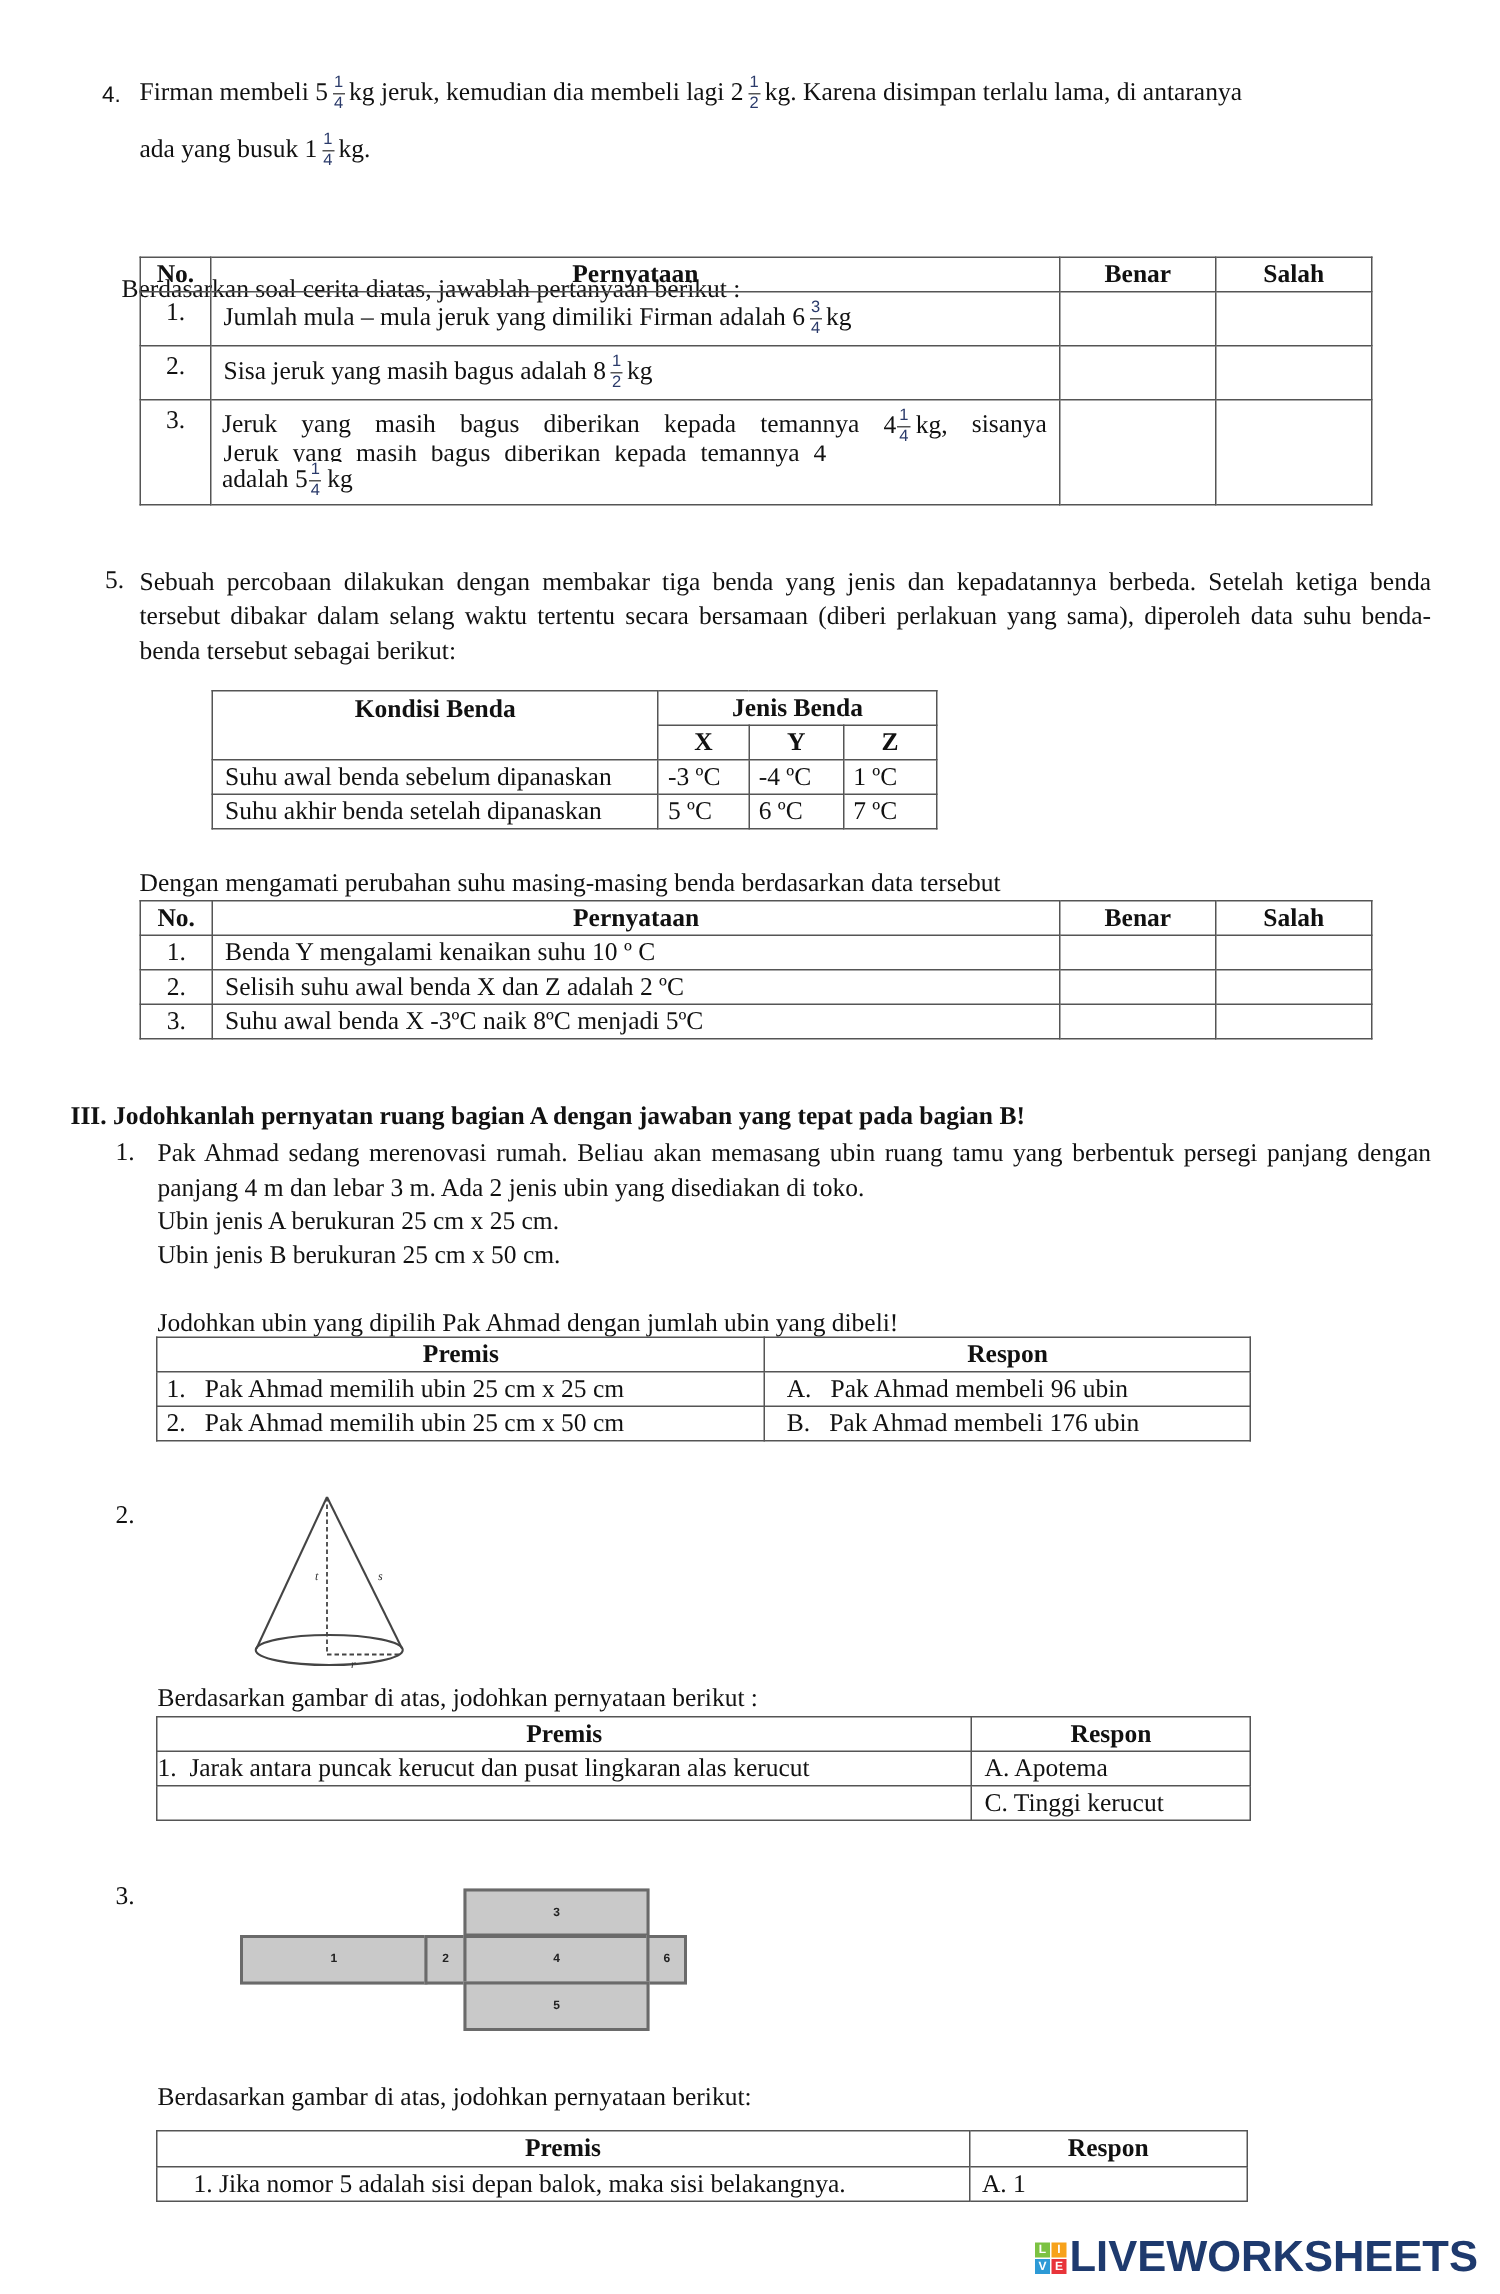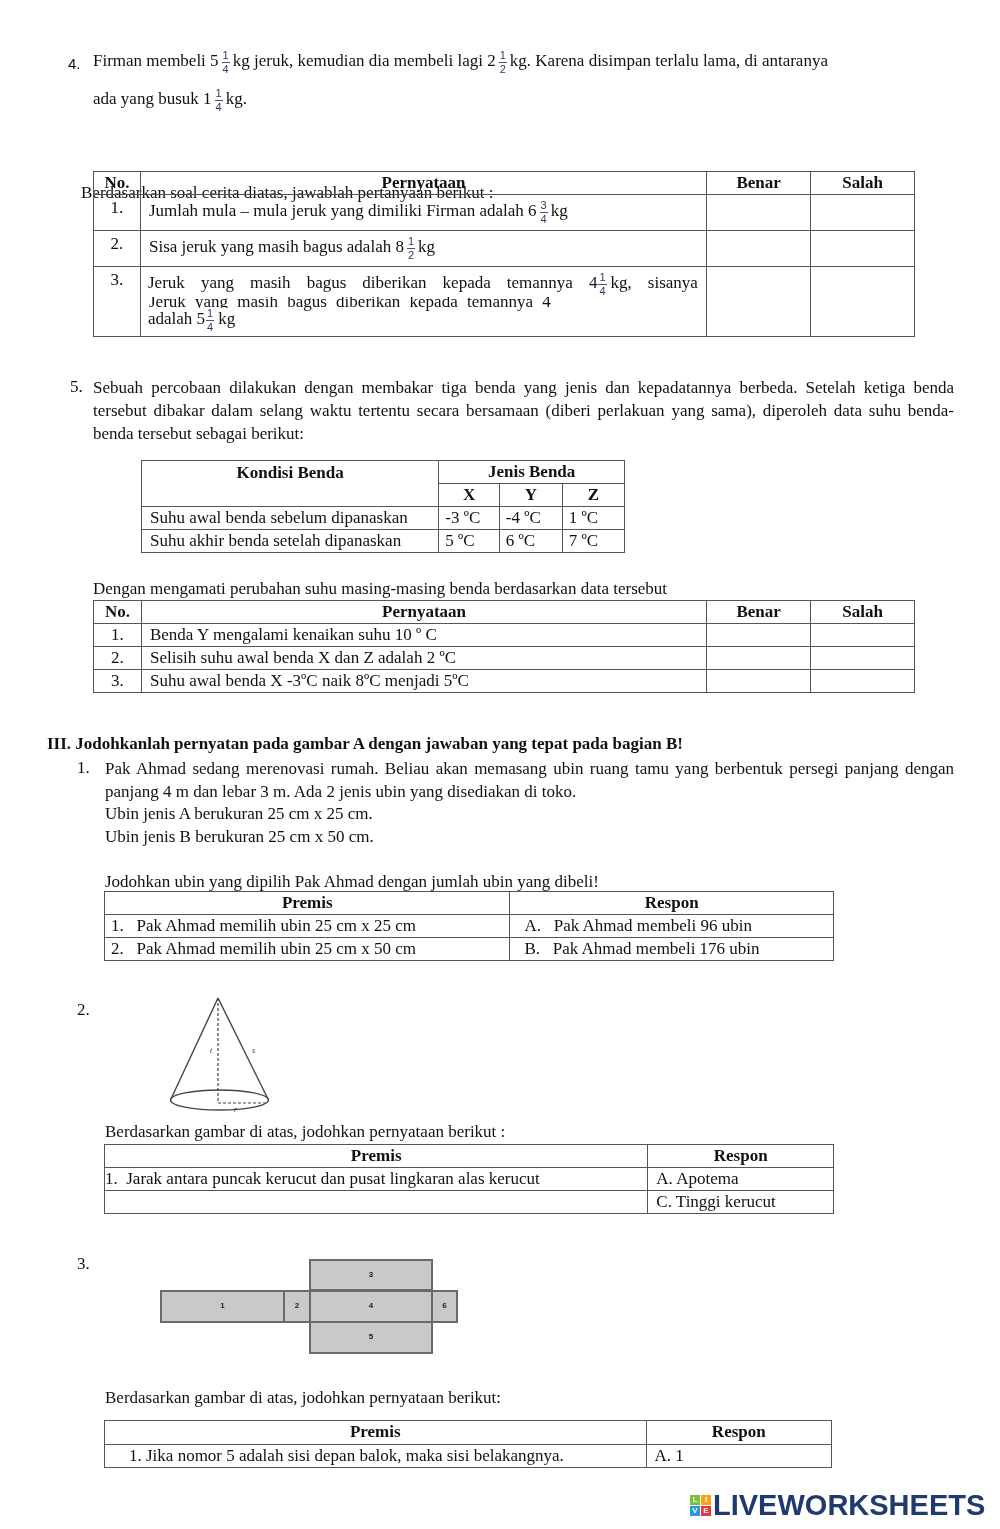--- a/index.html
+++ b/index.html
@@ -207,21 +207,21 @@
   </tr>
   <tr style="height:23px;">
     <td class="c">3.</td>
     <td>Suhu awal benda X -3ºC naik 8ºC menjadi 5ºC</td>
     <td></td>
     <td></td>
   </tr>
 </tbody>
   </table>
 
-<div class="abs txt bold" style="left:47px; top:733px;">III.  Jodohkanlah pernyatan pada gambar A dengan jawaban yang tepat pada bagian B!</div>
+<div class="abs txt bold" style="left:47px; top:733px;">III.  Jodohkanlah pernyatan ruang bagian A dengan jawaban yang tepat pada bagian B!</div>
 
 <div class="abs txt" style="left:77px; top:757px;">1.</div>
 <div class="abs just" style="left:105px; top:757px; width:849px; line-height:23px;">Pak Ahmad sedang merenovasi rumah. Beliau akan memasang ubin ruang tamu yang berbentuk persegi panjang dengan panjang 4 m dan lebar 3 m. Ada 2 jenis ubin yang disediakan di toko.</div>
 <div class="abs txt" style="left:105px; top:803px;">Ubin jenis A berukuran 25 cm x 25 cm.</div>
 <div class="abs txt" style="left:105px; top:826px;">Ubin jenis B berukuran 25 cm x 50 cm.</div>
 <div class="abs txt" style="left:105px; top:871px;">Jodohkan ubin yang dipilih Pak Ahmad dengan jumlah ubin yang dibeli!</div>
 
 <table style="left:104px; top:891px; width:730px;">
   <colgroup>
       <col style="width:406px">

